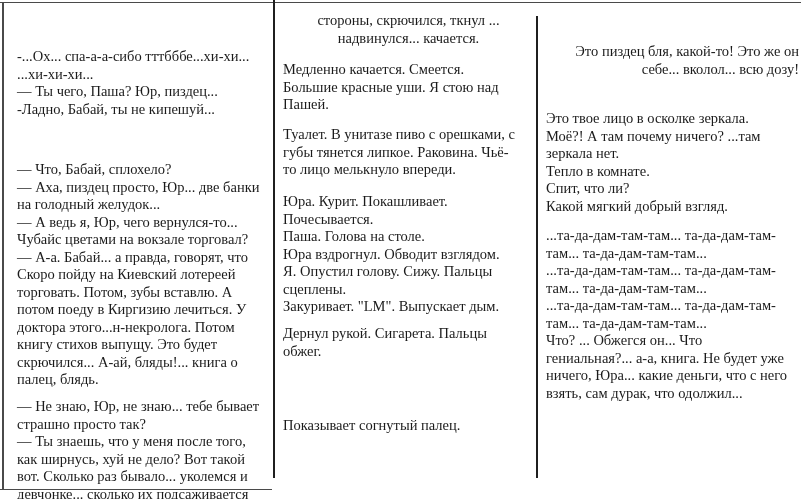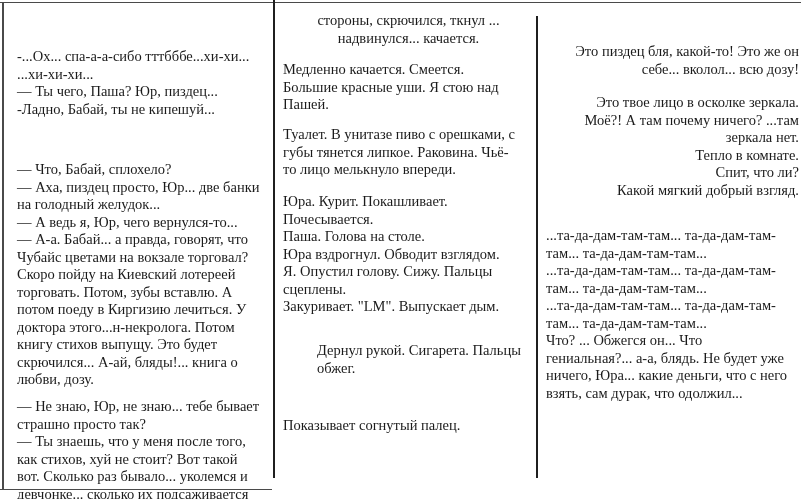--- a/index.html
+++ b/index.html
@@ -42,35 +42,35 @@
         <div class="line">-...Ох... спа-а-а-сибо тттбббе...хи-хи...</div>
         <div class="line">...хи-хи-хи...</div>
         <div class="line">— Ты чего, Паша? Юр, пиздец...</div>
         <div class="line">-Ладно, Бабай, ты не кипешуй...</div>
       </div>
       <div class="para" style="top: 142px;">
         <div class="line">— Что, Бабай, сплохело?</div>
         <div class="line">— Аха, пиздец просто, Юр... две банки</div>
         <div class="line">на голодный желудок...</div>
         <div class="line">— А ведь я, Юр, чего вернулся-то...</div>
+        <div class="line">Чубайс цветами на вокзале торговал?</div>
         <div class="line">— А-а. Бабай... а правда, говорят, что</div>
-        <div class="line">Чубайс цветами на вокзале торговал?</div>
         <div class="line">Скоро пойду на Киевский лотереей</div>
         <div class="line">торговать. Потом, зубы вставлю. А</div>
         <div class="line">потом поеду в Киргизию лечиться. У</div>
         <div class="line">доктора этого...н-некролога. Потом</div>
         <div class="line">книгу стихов выпущу. Это будет</div>
         <div class="line">скрючился... А-ай, бляды!... книга о</div>
-        <div class="line">любви, дозу.</div>
+        <div class="line">палец, блядь.</div>
       </div>
       <div class="para" style="top: 379px;">
         <div class="line">— Не знаю, Юр, не знаю... тебе бывает</div>
         <div class="line">страшно просто так?</div>
         <div class="line">— Ты знаешь, что у меня после того,</div>
-        <div class="line">как стихов, хуй не стоит? Вот такой</div>
+        <div class="line">как ширнусь, хуй не дело? Вот такой</div>
         <div class="line">вот. Сколько раз бывало... уколемся и</div>
         <div class="line">девчонке... сколько их подсаживается</div>
         <div class="line">на это дело... Юрок-Юрок... и вот</div>
       </div>
     </div>
   <div class="col col-2">
       <div class="para" style="top: 12px; text-align: center;">
         <div class="line">стороны, скрючился, ткнул ...</div>
         <div class="line">надвинулся... качается.</div>
       </div>
@@ -86,49 +86,49 @@
       </div>
       <div class="para" style="top: 193px;">
         <div class="line">Юра. Курит. Покашливает.</div>
         <div class="line">Почесывается.</div>
         <div class="line">Паша. Голова на столе.</div>
         <div class="line">Юра вздрогнул. Обводит взглядом.</div>
         <div class="line">Я. Опустил голову. Сижу. Пальцы</div>
         <div class="line">сцеплены.</div>
         <div class="line">Закуривает. "LM". Выпускает дым.</div>
       </div>
-      <div class="para" style="top: 342px; margin-left: 34px;">
+      <div class="para" style="top: 325px;">
         <div class="line">Дернул рукой. Сигарета. Пальцы</div>
         <div class="line">обжег.</div>
       </div>
       <div class="para" style="top: 417px;">
         <div class="line">Показывает согнутый палец.</div>
       </div>
     </div>
   <div class="col col-3">
       <div class="para" style="top: 43px; text-align: right;">
         <div class="line">Это пиздец бля, какой-то! Это же он</div>
         <div class="line">себе... вколол... всю дозу!</div>
       </div>
-      <div class="para" style="top: 94px; text-align: right;">
+      <div class="para" style="top: 110px;">
         <div class="line">Это твое лицо в осколке зеркала.</div>
         <div class="line">Моё?! А там почему ничего? ...там</div>
         <div class="line">зеркала нет.</div>
         <div class="line">Тепло в комнате.</div>
         <div class="line">Спит, что ли?</div>
         <div class="line">Какой мягкий добрый взгляд.</div>
       </div>
       <div class="para" style="top: 227px;">
         <div class="line">...та-да-дам-там-там... та-да-дам-там-</div>
         <div class="line">там... та-да-дам-там-там...</div>
         <div class="line">...та-да-дам-там-там... та-да-дам-там-</div>
         <div class="line">там... та-да-дам-там-там...</div>
         <div class="line">...та-да-дам-там-там... та-да-дам-там-</div>
         <div class="line">там... та-да-дам-там-там...</div>
       </div>
       <div class="para" style="top: 332px;">
         <div class="line">Что? ... Обжегся он... Что</div>
-        <div class="line">гениальная?... а-а, блядь. Не будет уже</div>
+        <div class="line">гениальная?... а-а, книга. Не будет уже</div>
         <div class="line">ничего, Юра... какие деньги, что с него</div>
         <div class="line">взять, сам дурак, что одолжил...</div>
       </div>
     </div>
 </div>
 
 </body></html>

